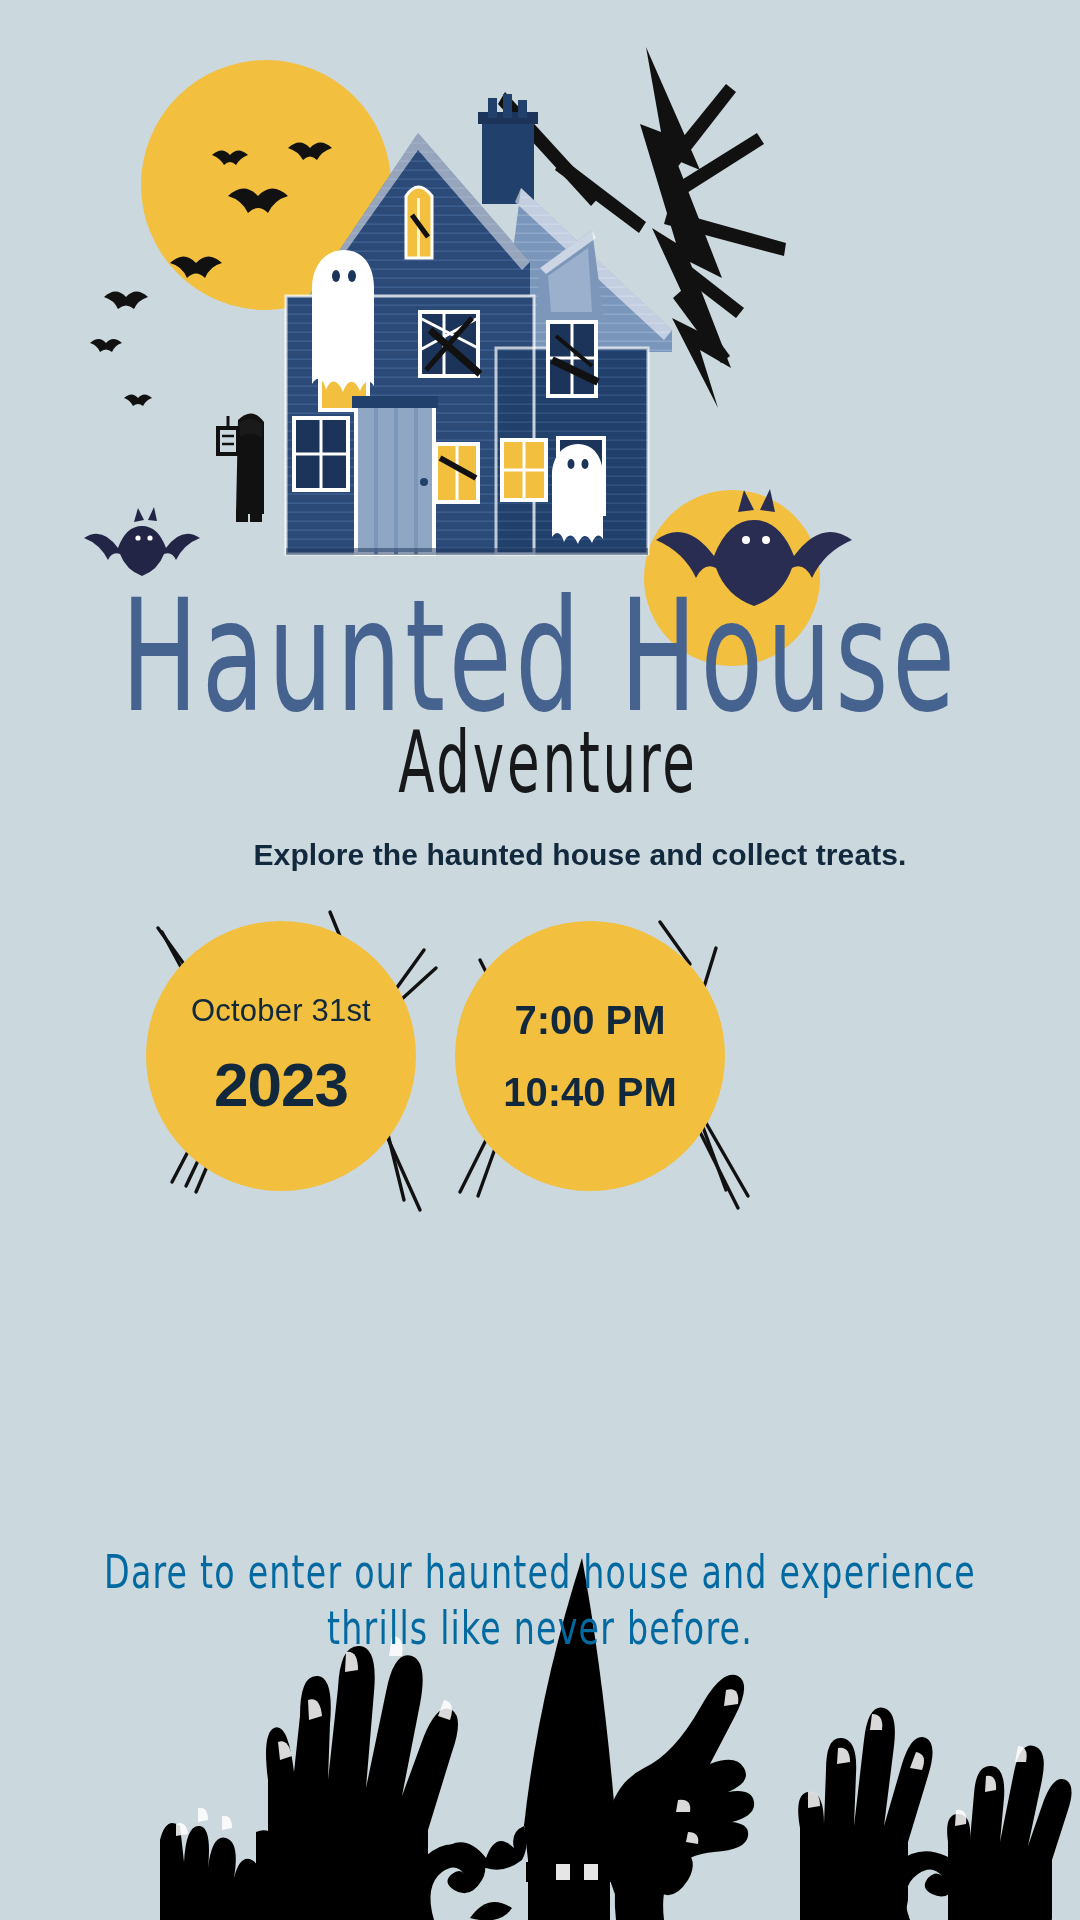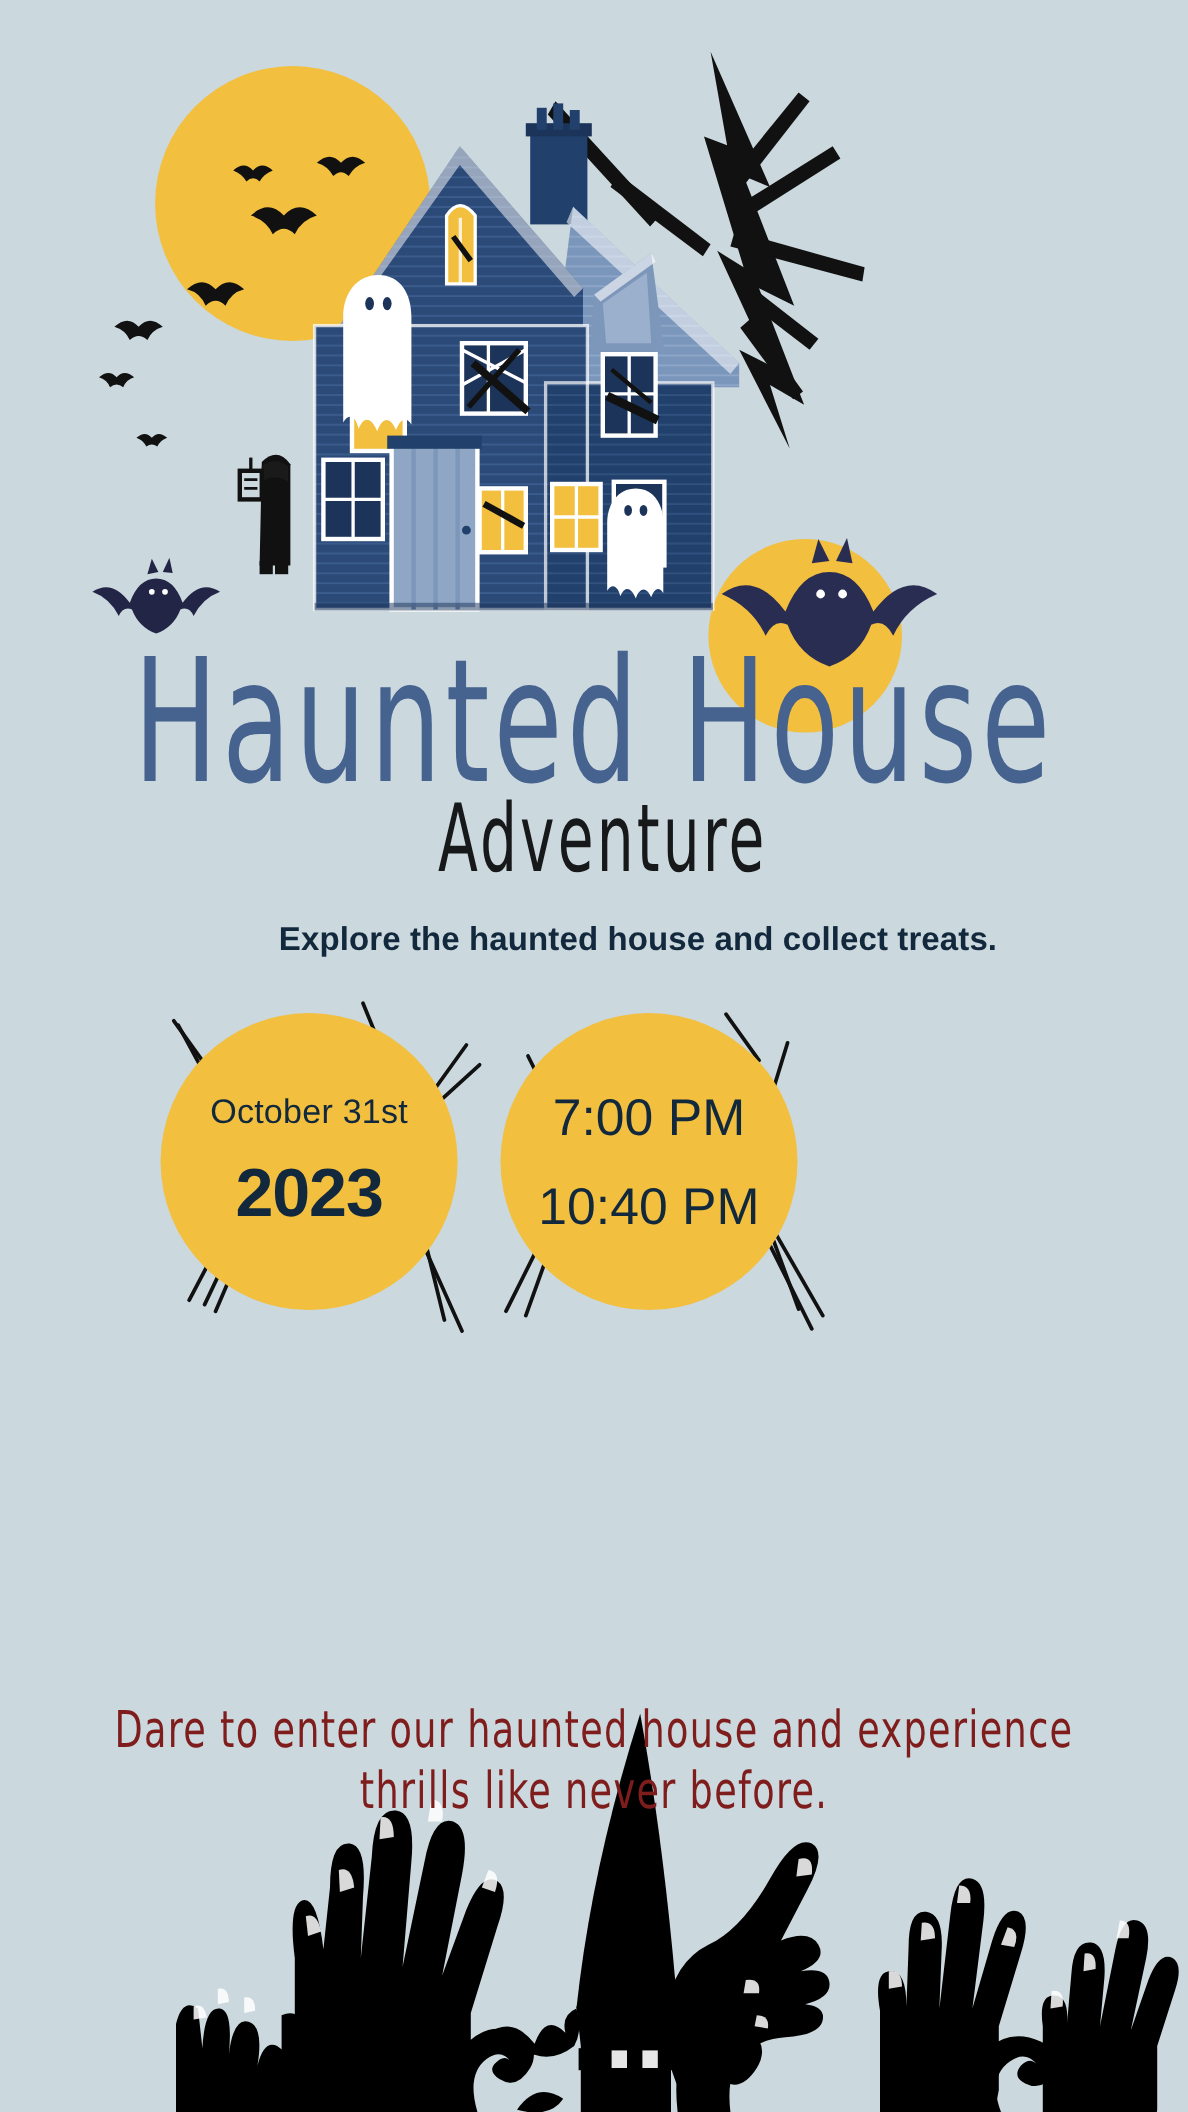--- a/index.html
+++ b/index.html
@@ -52,42 +52,42 @@
     position:absolute; left:0; top:838px; width:1080px;
     text-align:center; z-index:30;
     font-size:30px; font-weight:700; color:#12283c;
     letter-spacing:0.1px;
     margin-left:40px;
   }
   .bottom-copy {
     position:absolute; left:0; top:1545px; width:1080px;
     text-align:center; z-index:30;
     font-family:"Liberation Sans Narrow","DejaVu Sans Condensed","Liberation Sans",sans-serif;
-    color:#7f1d1d;
+    color:#0369a1;
     font-size:37px;
     line-height:1.5;
     letter-spacing:1.2px;
   }
   .bottom-copy span { display:block; transform:scaleY(1.25); transform-origin:center; }
 
   
   .info-badge {
     position:absolute; border-radius:50%;
     background:#f2bf3f;
     display:flex; flex-direction:column;
     align-items:center; justify-content:center;
     z-index:25;
     color:#12283c;
     gap:18px;
   }
   #date-badge { left:146px; top:921px; width:270px; height:270px; }
   #time-badge { left:455px; top:921px; width:270px; height:270px; }
   .badge-line1 { font-size:31px; font-weight:500; letter-spacing:0.2px; }
   .badge-year  { font-size:62px; font-weight:700; letter-spacing:-1px; margin-top:2px;}
-  .badge-time  { font-size:47px; font-weight:400; line-height:1.35; }
+  .badge-time  { font-size:40px; font-weight:700; line-height:1.35; }
 </style>
 </head>
 <body>
 
 <div id="poster">
 
   <svg class="layer" viewBox="0 0 1080 1920" xmlns="http://www.w3.org/2000/svg">
 
     <defs>
       <pattern id="siding" width="8" height="9" patternUnits="userSpaceOnUse">

